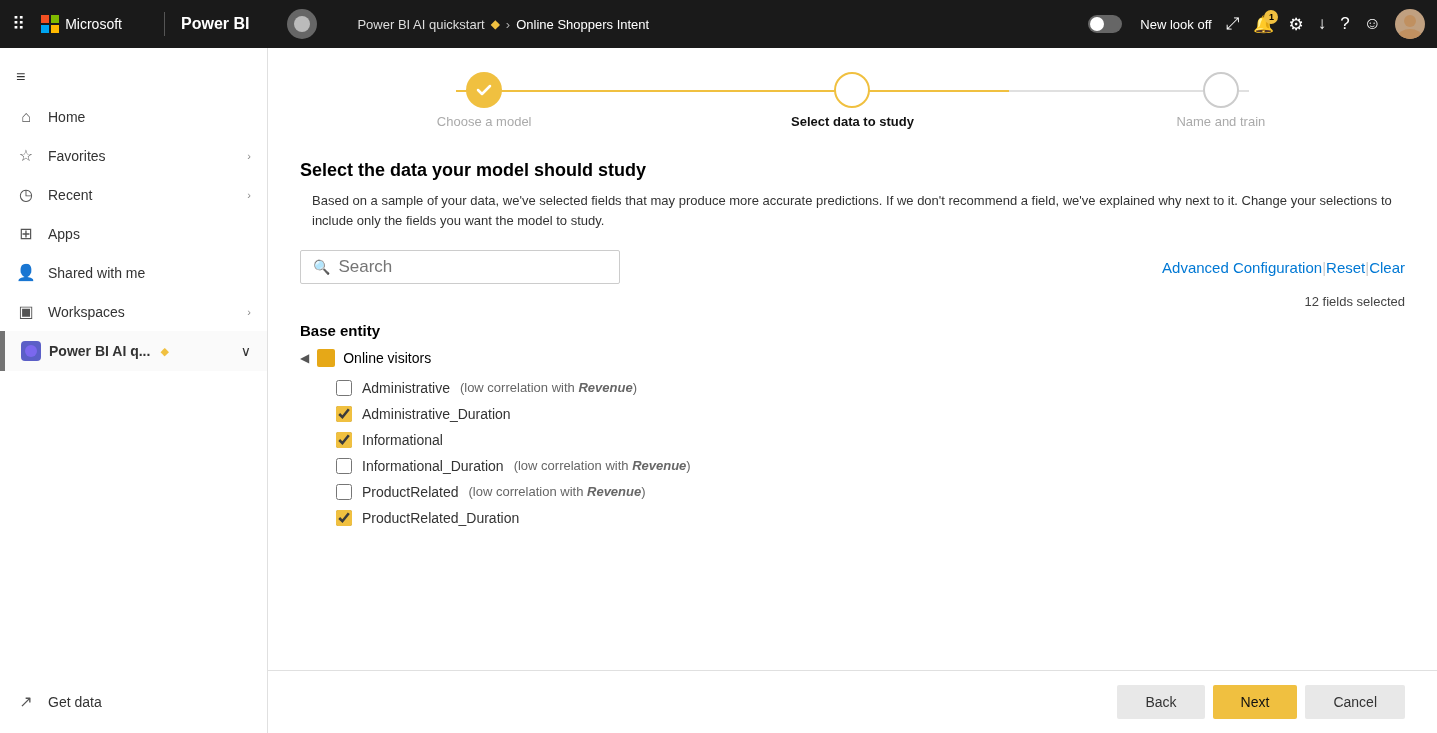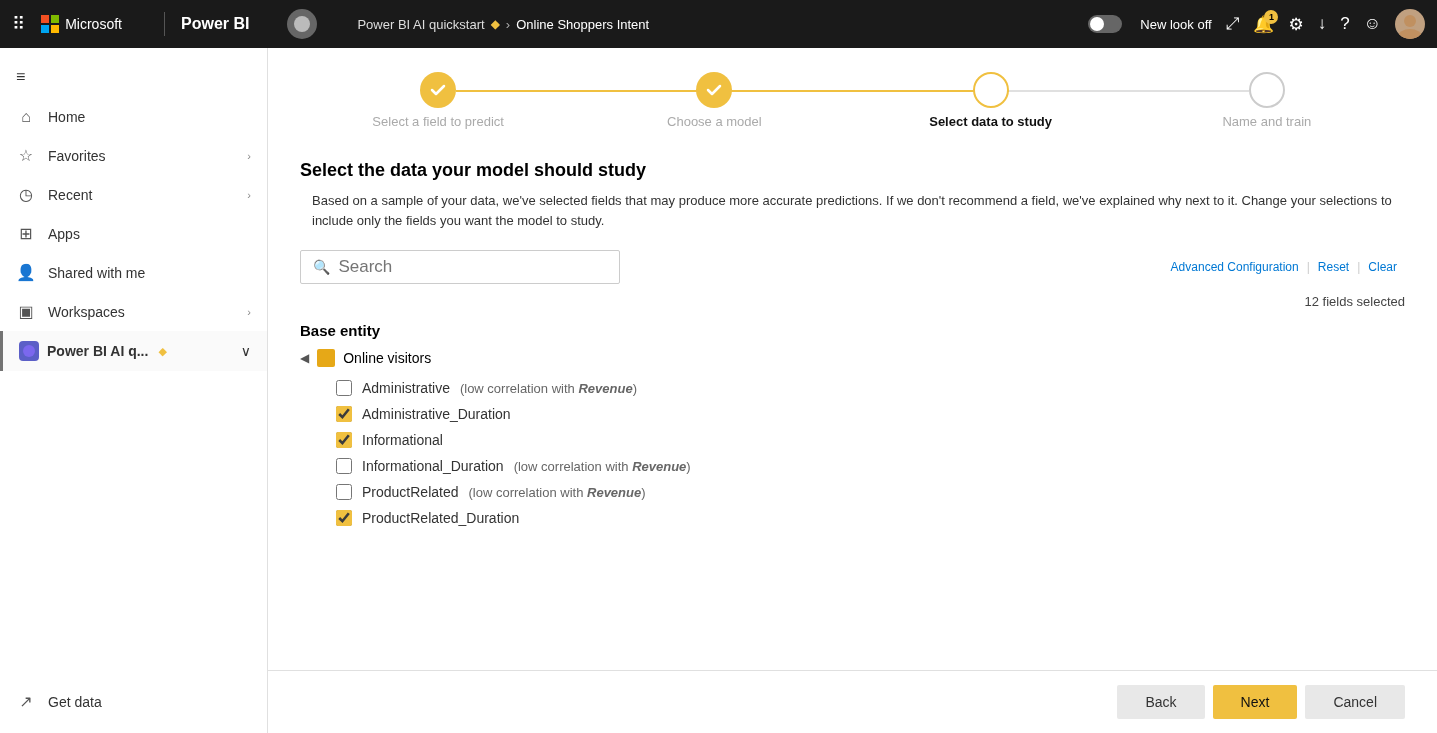--- a/index.html
+++ b/index.html
@@ -79,34 +79,34 @@
 
     
     .page-title { font-size: 18px; font-weight: 600; margin-bottom: 10px; }
     .page-desc { font-size: 13px; color: #333; line-height: 1.5; margin-bottom: 20px; max-width: 1100px; margin-left: 12px; }
 
     
     .search-links-row { display: flex; align-items: center; justify-content: space-between; margin-bottom: 16px; }
     .search-box { display: flex; align-items: center; gap: 8px; border: 1px solid #ccc; border-radius: 2px; padding: 6px 12px; width: 320px; background: #fff; }
     .search-box input { border: none; outline: none; font-size: 17px; width: 100%; }
     .search-icon-char { color: #666; font-size: 14px; }
-    .action-links { display: flex; align-items: center; gap: 8px; font-size: 12px; }
+    .action-links { display: flex; align-items: center; font-size: 15px; }
     .action-link { color: #0078d4; cursor: pointer; text-decoration: none; }
     .action-sep { color: #ccc; }
     .fields-count { color: #444; font-size: 13px; }
 
     
     .section-title { font-size: 15px; font-weight: 600; margin-bottom: 10px; }
     .entity-tree { font-size: 14px; }
     .entity-header { display: flex; align-items: center; gap: 8px; margin-bottom: 8px; }
     .entity-collapse { cursor: pointer; font-size: 12px; color: #555; }
     .entity-icon-sq { width: 18px; height: 18px; background: #e6a817; border-radius: 2px; display: inline-flex; align-items: center; justify-content: center; }
     .entity-name { font-size: 14px; font-weight: 500; }
     .field-list { padding-left: 36px; }
-    .field-item { display: flex; align-items: center; gap: 10px; padding: 5px 0; font-size: 14px; }
+    .field-item { display: flex; align-items: flex-start; gap: 10px; padding: 5px 0; font-size: 14px; }
     .field-item input[type=checkbox] { width: 16px; height: 16px; accent-color: #f0c040; cursor: pointer; }
     .field-label { color: #333; }
     .field-note { color: #666; font-size: 13px; }
     .field-note em { font-style: italic; font-weight: 600; }
 
     
     .bottom-bar {
       position: fixed; bottom: 0; left: 268px; right: 0;
       background: #fff; border-top: 1px solid #e0e0e0;
       padding: 14px 32px; display: flex; justify-content: flex-end; gap: 8px;
@@ -189,21 +189,21 @@
   <div class="sidebar-item">
     <span class="si-icon">👤</span>
     <span>Shared with me</span>
   </div>
   <div class="sidebar-item">
     <span class="si-icon">▣</span>
     <span>Workspaces</span>
     <span class="si-arrow">›</span>
   </div>
 
-  <div class="sidebar-ws-item active" style="border-left: 3px solid #737373; background:#fafafa;text-align:center;">
+  <div class="sidebar-ws-item active" style="border-left: 5px solid #737373; background:#fafafa;text-align:center;">
     <div class="ws-icon-sq">
       <svg width="14" height="14" viewBox="0 0 14 14">
           <circle cx="7" cy="7" r="6" fill="#7b68ee"></circle>
         </svg>
     </div>
     <span style="font-size:14px; font-weight:600;">Power BI AI q...</span>
     <span style="font-size:11px; color:#f0c040; margin-left:2px;">◆</span>
     <span class="si-arrow" style="margin-left:auto;">∨</span>
   </div>
 
@@ -216,28 +216,20 @@
 </div>
 
 <div class="main-content">
 
   <div class="stepper" style="margin-bottom:28px; position:relative; min-height:60px;">
 
     <div style="position:absolute; top:18px; left:calc(12.5% + 18px); right:calc(12.5% + 18px); height:2px; background:#e0e0e0; z-index:0;"></div>
     <div style="position:absolute; top:18px; left:calc(12.5% + 18px); width:calc(25%); height:2px; background:#f0c040; z-index:1;"></div>
     <div style="position:absolute; top:18px; left:calc(37.5% + 18px); width:calc(25%); height:2px; background:#f0c040; z-index:1;"></div>
 
-    <div class="step">
-      <div class="step-circle done">
-        <svg width="18" height="18" viewBox="0 0 18 18">
-            <polyline points="3,9 7,13 15,5" stroke="#fff" stroke-width="2.5" fill="none" stroke-linecap="round" stroke-linejoin="round"></polyline>
-          </svg>
-      </div>
-      <div class="step-label inactive-label">Select a field to predict</div>
-    </div>
 
     <div class="step">
       <div class="step-circle done">
         <svg width="18" height="18" viewBox="0 0 18 18">
             <polyline points="3,9 7,13 15,5" stroke="#fff" stroke-width="2.5" fill="none" stroke-linecap="round" stroke-linejoin="round"></polyline>
           </svg>
       </div>
       <div class="step-label inactive-label">Choose a model</div>
     </div>
 

